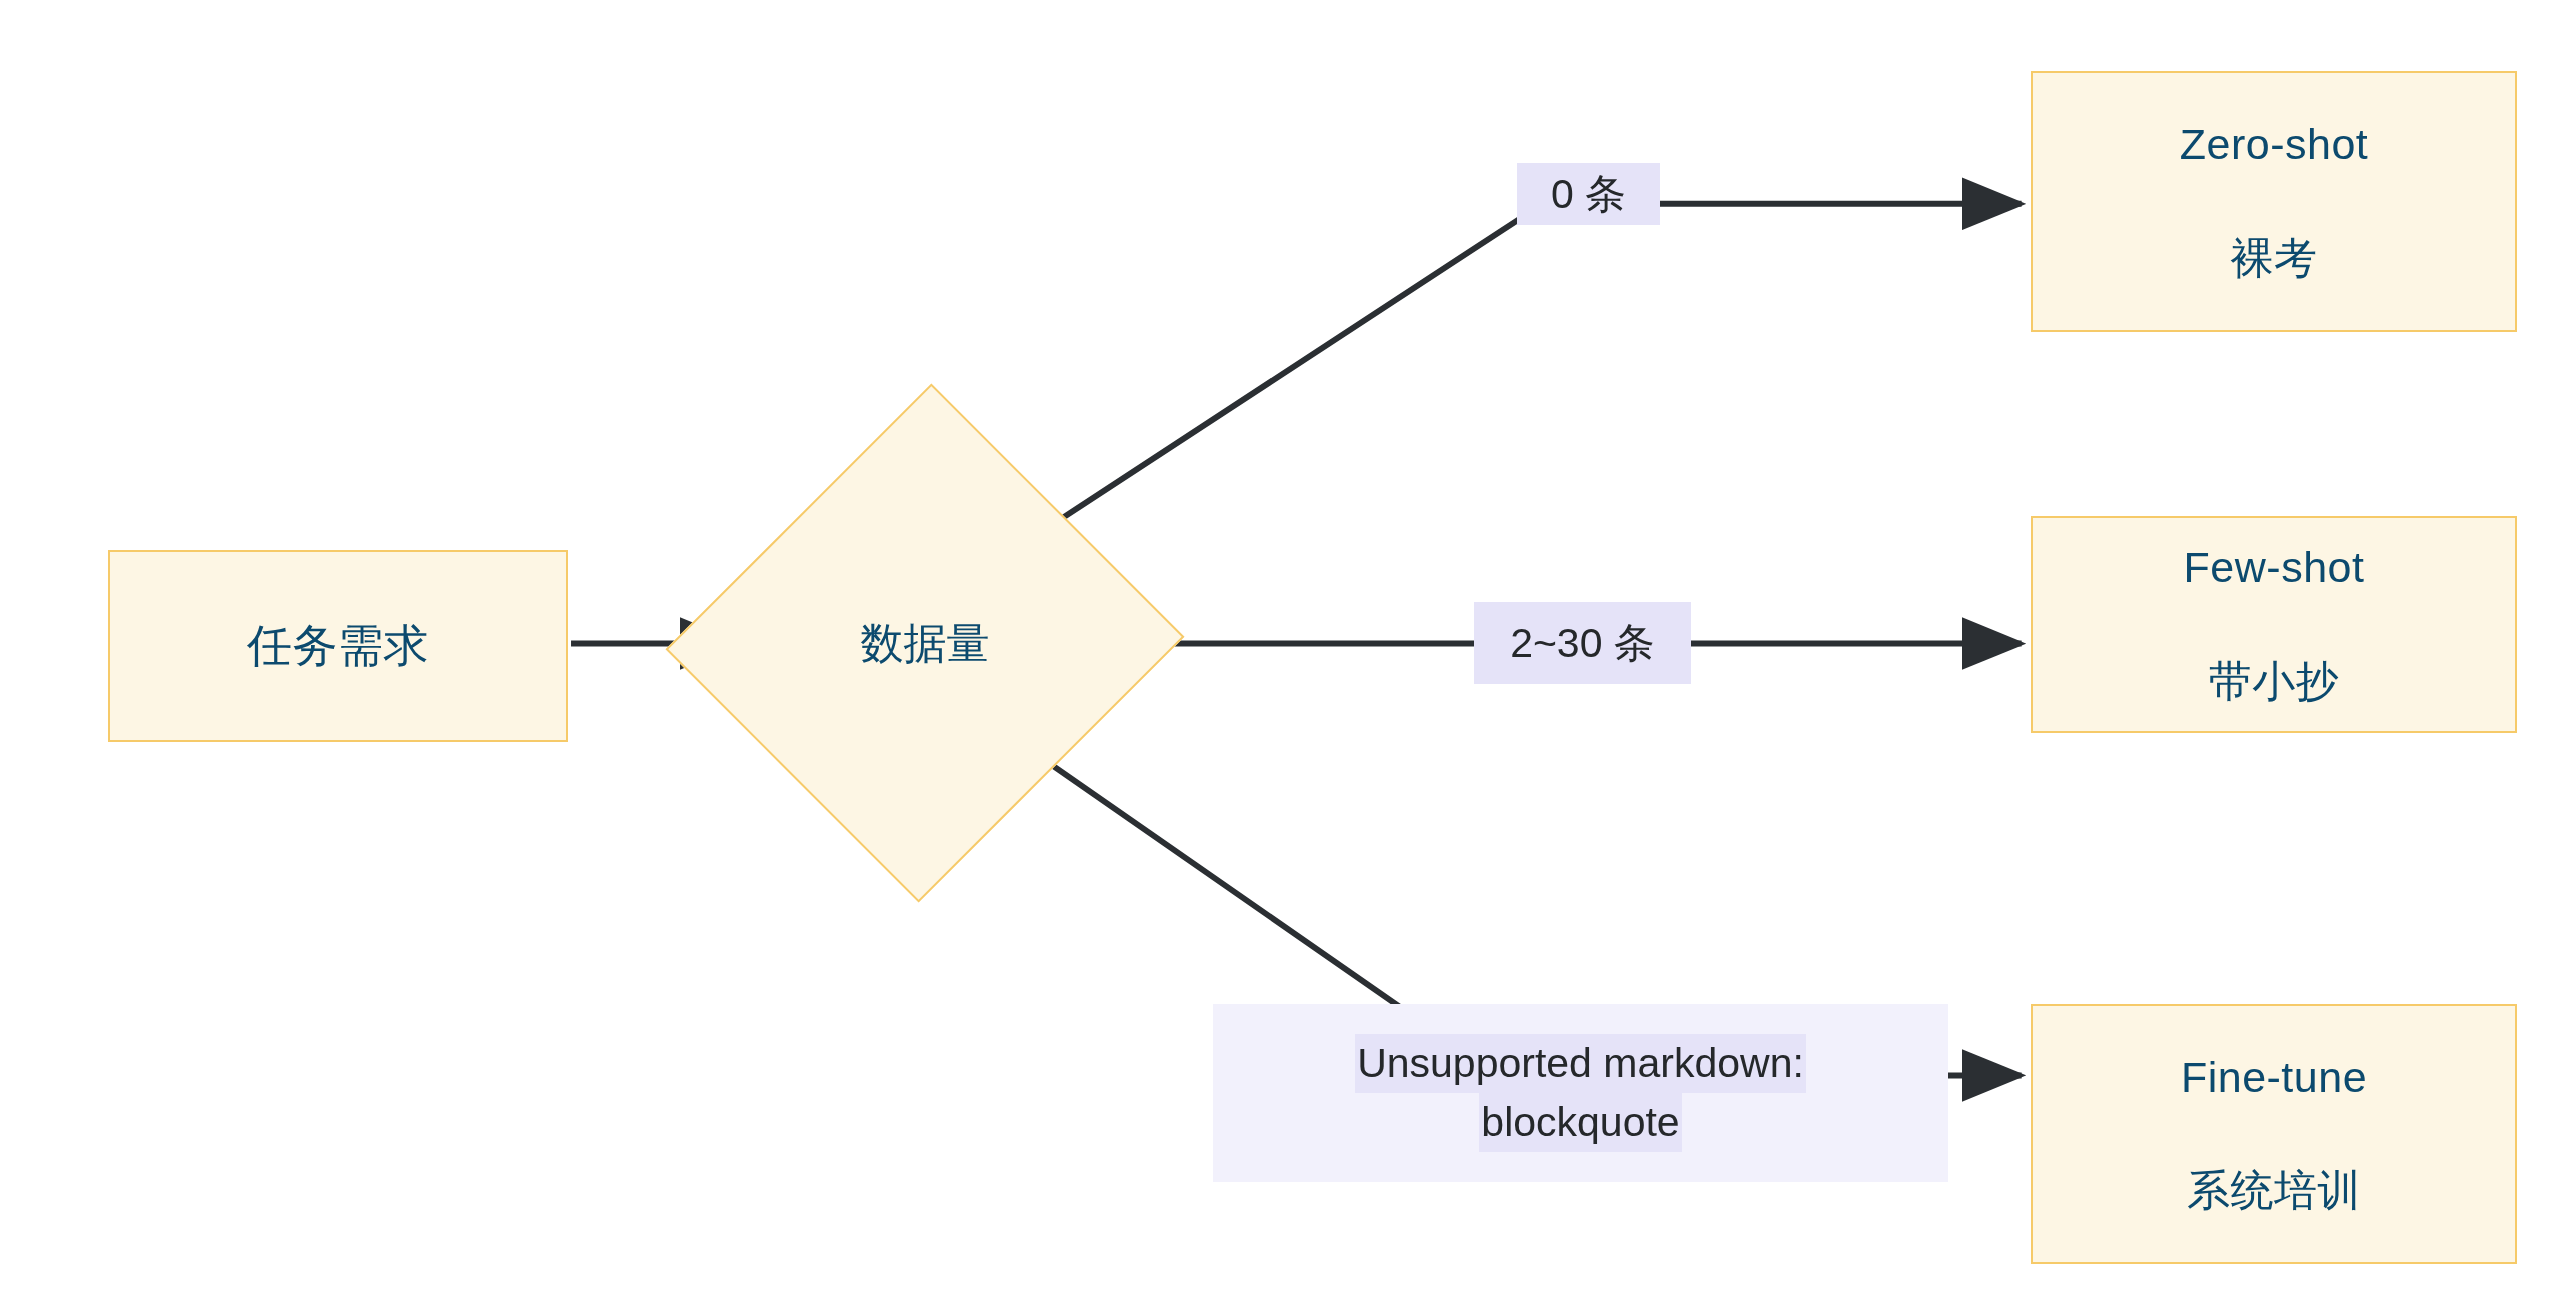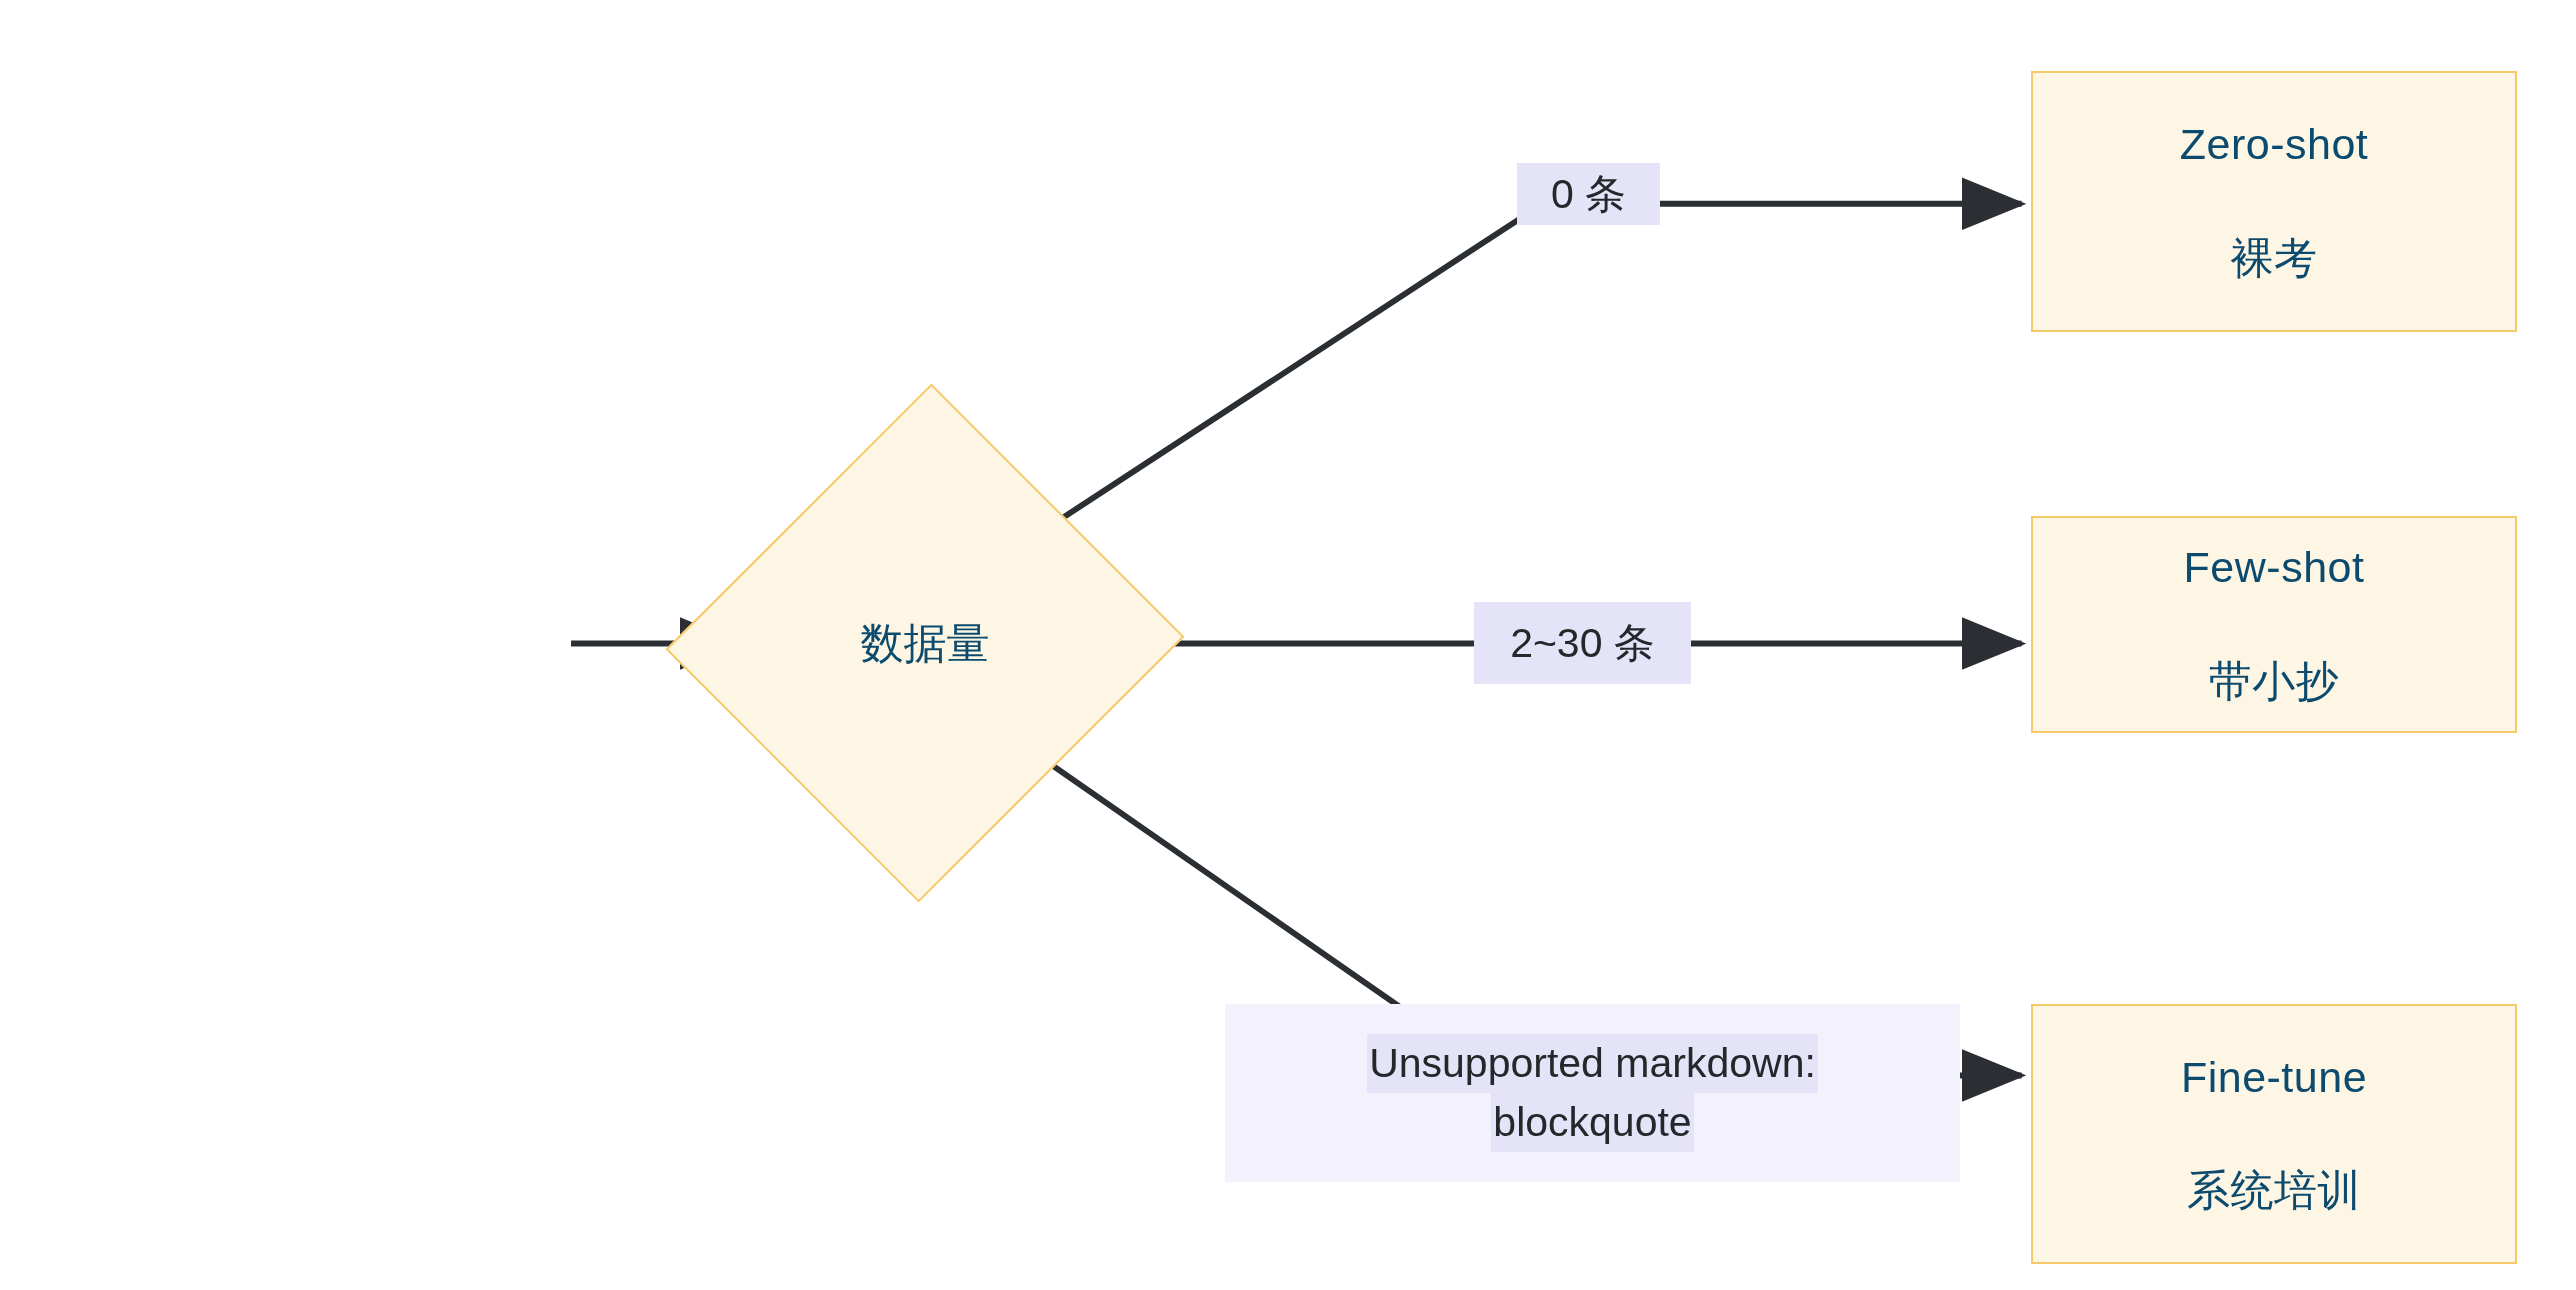--- a/index.html
+++ b/index.html
@@ -88,21 +88,20 @@
     background: #e5e3f8;
     display: inline-block;
     padding: 1px 2px;
     white-space: nowrap;
   }
   .edge-label.single {
     padding: 5.9px 3.9px;
   }
   .edge-label.multi {
     padding: 9.8px 13.7px;
-    margin-left: 12px;
   }
 </style>
 </head>
 <body>
 
 <div id="stage">
 
   <svg id="edges" viewBox="0 0 2630 1318">
     <defs>
       <marker id="arrowhead" markerWidth="11" markerHeight="9" refX="10.2" refY="4.5" orient="auto" markerUnits="strokeWidth">
@@ -112,20 +111,23 @@
 
     <line x1="583" y1="657" x2="755" y2="657" stroke="#2b2f33" stroke-width="6" marker-end="url(#arrowhead)"></line>
 
     <path d="M 1060 545 L 1575 208 L 2064 208" fill="none" stroke="#2b2f33" stroke-width="6" marker-end="url(#arrowhead)"></path>
 
     <line x1="1133" y1="657" x2="2064" y2="657" stroke="#2b2f33" stroke-width="6" marker-end="url(#arrowhead)"></line>
 
     <path d="M 1058 770 L 1530 1098 L 2064 1098" fill="none" stroke="#2b2f33" stroke-width="6" marker-end="url(#arrowhead)"></path>
   </svg>
 
+  <div class="node node-rect cjk-only" style="left:108px; top:550px; width:460px; height:192px;">
+    <span>任务需求</span>
+  </div>
 
   <div class="node node-diamond" style="left:746px; top:455px; width:358px; height:376px;">
     <div class="diamond-shape"></div>
     <span class="diamond-label">数据量</span>
   </div>
 
   <div class="node node-rect" style="left:2031px; top:71px; width:486px; height:261px;">
     <div>
       <div>Zero-shot</div>
       <div>裸考</div>

